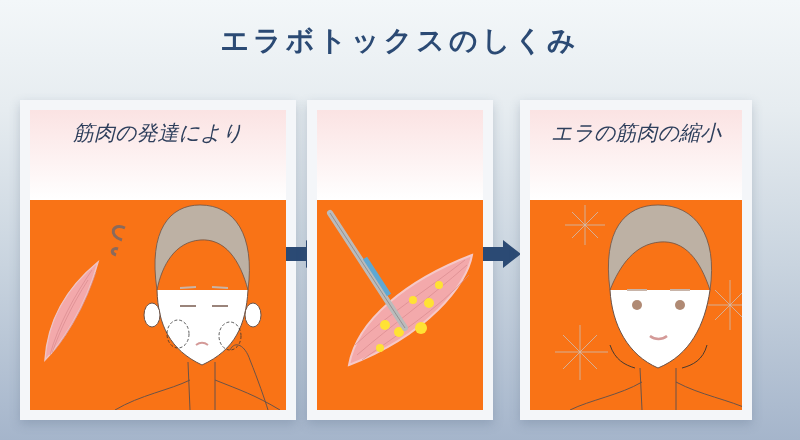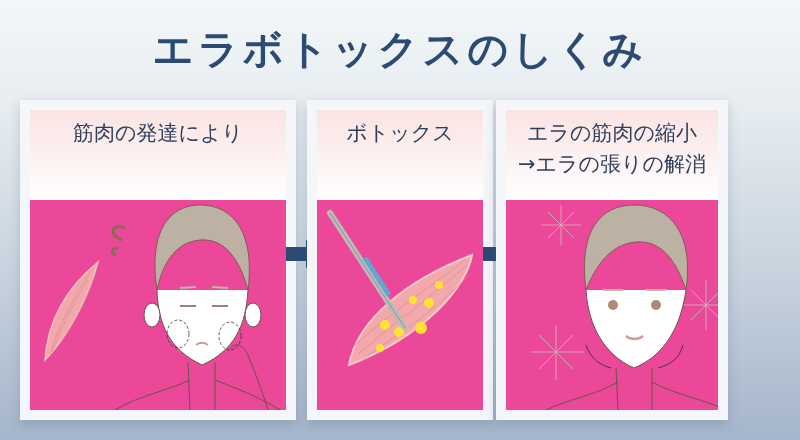--- a/index.html
+++ b/index.html
@@ -1,23 +1,23 @@
 <!DOCTYPE html>
 <html><head>
 <meta charset="utf-8">
 <style>
   html,body{margin:0;padding:0;}
   body{width:800px;height:440px;overflow:hidden;position:relative;
     background:linear-gradient(to bottom,#f3f7f9 0%,#e6ecf0 25%,#c9d4df 60%,#a5b5cb 100%);
     font-family:"DejaVu Sans","Liberation Sans",sans-serif;}
   .title{position:absolute;left:0;top:22px;width:800px;text-align:center;
-    font-size:40px;font-weight:bold;color:#2b4a74;letter-spacing:4px;}
+    font-size:28px;font-weight:bold;color:#2b4a74;letter-spacing:4px;}
   .panel{position:absolute;top:100px;height:320px;background:#f4f6f9;
     box-shadow:0 4px 10px rgba(70,90,120,0.25);}
-  .panel .inner{position:absolute;left:10px;right:10px;top:10px;bottom:10px;background:#ec4899;overflow:hidden;}
+  .panel .inner{position:absolute;left:10px;right:10px;top:10px;bottom:10px;background:#f97316;overflow:hidden;font-style:italic;}
   .panel .head{position:absolute;left:0;right:0;top:0;height:90px;
     background:linear-gradient(to bottom,#fbe3e3 0%,#fdf2f2 55%,#ffffff 100%);}
   .panel .cap{position:absolute;left:0;right:0;top:8px;text-align:center;
     font-size:21px;line-height:31px;color:#2e3f5c;}
   .panel svg{position:absolute;left:0;top:0;}
   .arrow{position:absolute;top:240px;width:38px;height:28px;}
 </style>
 </head>
 <body>
 
@@ -58,21 +58,20 @@
 </div>
 
 <svg class="arrow" style="left:286px;" viewBox="0 0 38 28">
   <path d="M0 7 H20 V0 L38 14 L20 28 V21 H0 Z" fill="#2b4a74"></path>
 </svg>
 
 <div class="panel" style="left:307px;width:186px;">
   <div class="inner">
     <div class="head"></div>
     <div class="cap">
-      <div>ボトックス</div>
     </div>
     <svg width="166" height="300" viewBox="0 0 166 300">
       <g>
         <path d="M32 255 C40 210 90 170 155 145 C150 175 110 225 32 255 Z" fill="#f3a9ab" stroke="#f6c8c8" stroke-width="2"></path>
         <path d="M40 245 C75 215 110 190 150 155 M38 235 C70 205 110 180 148 150 M45 250 C80 225 120 200 152 165" stroke="#d98a8e" stroke-width="0.7" fill="none"></path>
       </g>
       <g fill="#ffe234">
         <circle cx="68" cy="215" r="5"></circle>
           <circle cx="82" cy="222" r="5"></circle>
           <circle cx="104" cy="218" r="6"></circle>
@@ -87,26 +86,25 @@
         <line x1="13" y1="103" x2="88" y2="218" stroke="#888" stroke-width="0.8"></line>
       </g>
     </svg>
   </div>
 </div>
 
 <svg class="arrow" style="left:483px;" viewBox="0 0 38 28">
   <path d="M0 7 H20 V0 L38 14 L20 28 V21 H0 Z" fill="#2b4a74"></path>
 </svg>
 
-<div class="panel" style="left:496px;width:232px;">
+<div class="panel" style="left:520px;width:232px;">
   <div class="inner">
     <div class="head"></div>
     <div class="cap">
       <div>エラの筋肉の縮小</div>
-      <div>→エラの張りの解消</div>
     </div>
     <svg width="256" height="300" viewBox="0 0 256 300">
       <g stroke="#cbbfb6" stroke-width="0.8">
         <path d="M55 95 V135 M35 115 H75 M42 102 L68 128 M68 102 L42 128"></path>
         <path d="M200 170 V220 M178 195 H232 M185 180 L215 210 M215 180 L185 210"></path>
         <path d="M50 215 V270 M25 242 H78 M33 225 L67 259 M67 225 L33 259"></path>
       </g>
       <path d="M80 180 C72 120 95 95 128 95 C165 95 188 125 180 180 C170 150 155 130 130 132 C105 134 90 155 80 180 Z" fill="#bdb1a4" stroke="#6b5348" stroke-width="0.8"></path>
       <path d="M80 180 C82 215 98 245 128 258 C160 245 175 215 180 180" fill="#fff" stroke="#6b5348" stroke-width="1"></path>
       <circle cx="107" cy="195" r="5" fill="#b08a74"></circle>

